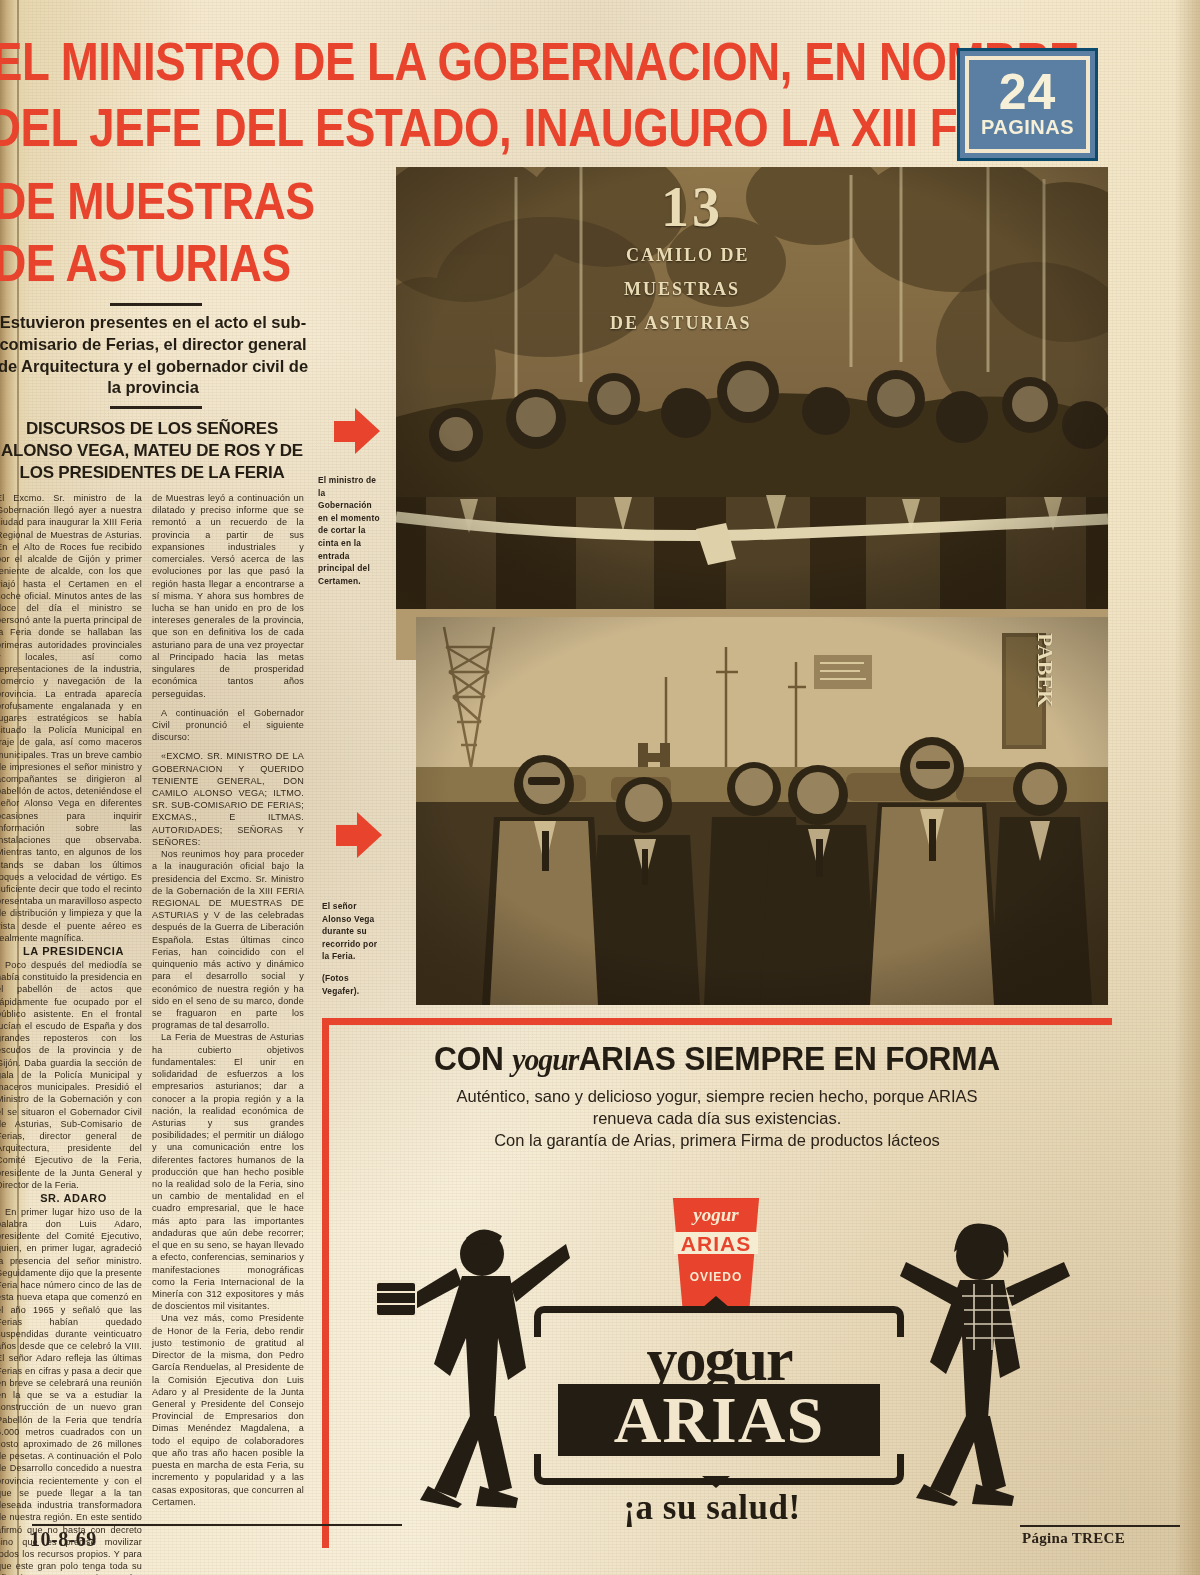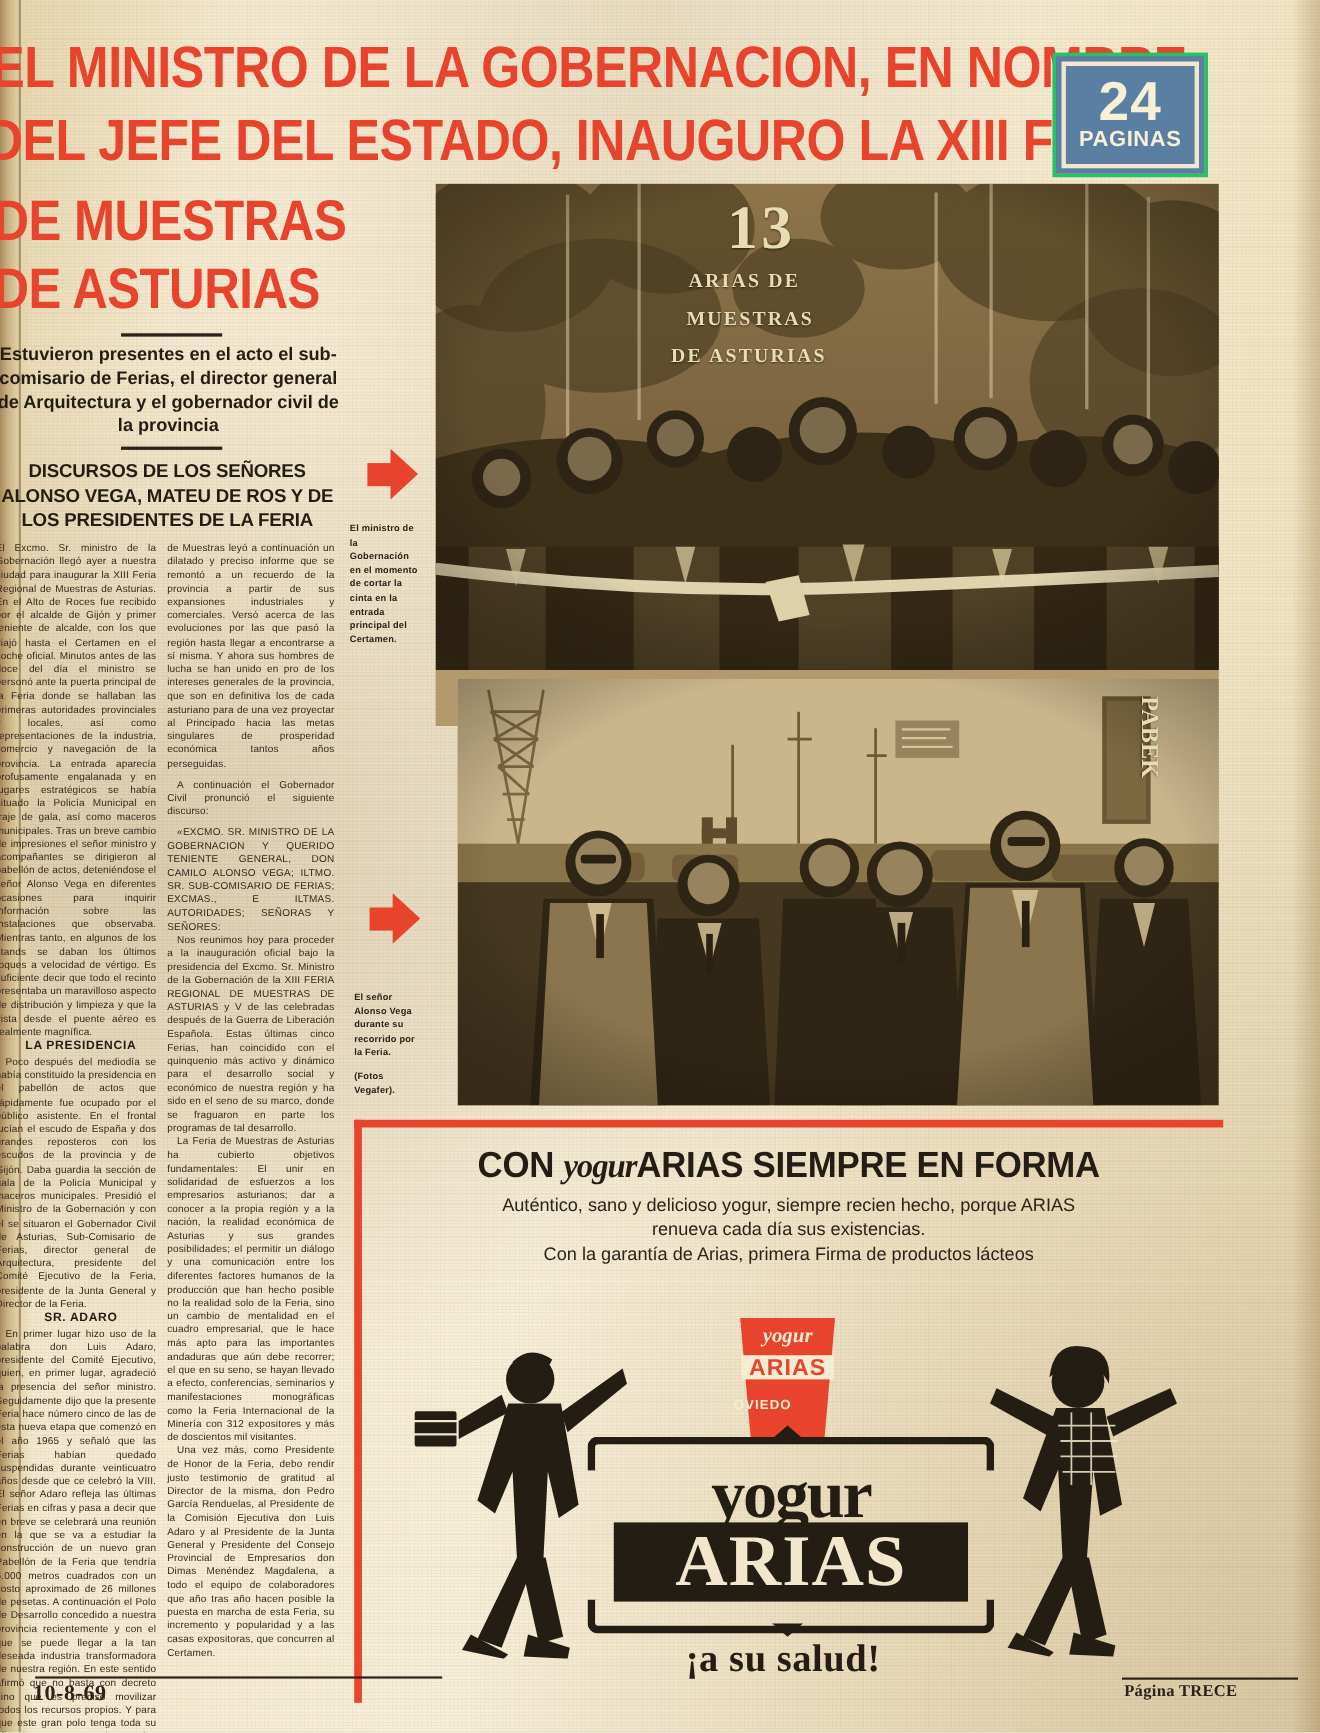--- a/index.html
+++ b/index.html
@@ -46,21 +46,21 @@
     transform:scaleX(.86);transform-origin:left center;
     white-space:nowrap;
   }
   #hl1{left:-8px;top:38px;font-size:53px;}
   #hl2{left:-12px;top:104px;font-size:53px;}
   #hl3{left:-6px;top:178px;font-size:52px;}
   #hl4{left:-6px;top:240px;font-size:52px;}
 
   #pages-badge{
     position:absolute;left:957px;top:48px;width:135px;height:107px;
-    border:3px solid #22c55e;background:#5b7fa3;
+    border:3px solid #0c4a6e;background:#5b7fa3;
     display:flex;flex-direction:column;align-items:center;justify-content:center;
     box-shadow:inset 0 0 0 5px #5b7fa3, inset 0 0 0 9px #f2e7cc, inset 0 0 0 12px #5b7fa3;
   }
   #pages-badge .n{font-size:50px;font-weight:bold;color:#f7f0d8;line-height:.9;letter-spacing:1px;}
   #pages-badge .t{font-size:20px;font-weight:bold;color:#f7f0d8;letter-spacing:.5px;margin-top:1px;}
 
   
   .rule{position:absolute;height:3px;background:#2b2219;}
   #deck{
     position:absolute;left:-6px;top:312px;width:318px;
@@ -142,21 +142,21 @@
   }
   #cup .band{
     position:absolute;left:7%;top:30%;width:86%;height:20%;
     background:#f5ecd2;
   }
   #cup .t1{position:absolute;left:0;top:5%;width:100%;text-align:center;
     font-family:"Liberation Serif",serif;font-style:italic;font-weight:bold;
     font-size:19px;color:#f5ecd2;}
   #cup .t2{position:absolute;left:0;top:30%;width:100%;text-align:center;
     font-size:21px;font-weight:bold;color:#e8432c;letter-spacing:1px;}
-  #cup .t3{position:absolute;left:0;top:64%;width:100%;
+  #cup .t3{position:absolute;left:0;top:64%;width:100%;text-align:center;
     font-size:12px;font-weight:bold;color:#f5ecd2;letter-spacing:1px;}
   
   #logo{position:absolute;left:212px;top:288px;width:370px;height:172px;}
   #logo .brk{position:absolute;border:7px solid #241d14;}
   #logo .brk.top{left:0;top:0;width:356px;height:24px;border-bottom:none;border-radius:10px 10px 0 0;}
   #logo .brk.bot{left:0;top:148px;width:356px;height:24px;border-top:none;border-radius:0 0 10px 10px;}
   #logo .nubt{position:absolute;left:168px;top:-10px;width:0;height:0;
     border-left:14px solid transparent;border-right:14px solid transparent;border-bottom:12px solid #241d14;}
   #logo .nubb{position:absolute;left:168px;top:170px;width:0;height:0;
     border-left:14px solid transparent;border-right:14px solid transparent;border-top:12px solid #241d14;}
@@ -328,21 +328,21 @@
           <polygon points="506,332 524,332 515,364"></polygon>
         <polygon points="648,330 666,330 657,364"></polygon>
       </g>
 
       <path d="M0 350 Q180 372 350 368 Q520 362 712 352" stroke="#e8dcb6" stroke-width="11" fill="none" opacity=".95"></path>
       <path d="M300 362 L330 356 L340 392 L312 398 Z" fill="#ded0a8"></path>
 
       <rect width="712" height="442" fill="url(#vig1)"></rect>
     </svg>
     <div class="ph-label" style="left:265px;top:8px;font-size:56px;letter-spacing:3px;">13</div>
-    <div class="ph-label" style="left:230px;top:78px;font-size:18px;">ARIAS DE</div>
+    <div class="ph-label" style="left:230px;top:78px;font-size:18px;">CAMILO DE</div>
     <div class="ph-label" style="left:228px;top:112px;font-size:18px;">MUESTRAS</div>
     <div class="ph-label" style="left:214px;top:146px;font-size:18px;">DE ASTURIAS</div>
   </div>
 
   <div class="photo" style="left:416px;top:617px;width:692px;height:388px;">
     <svg width="692" height="388" viewBox="0 0 692 388" preserveAspectRatio="none">
       <defs>
         <linearGradient id="sky2" x1="0" y1="0" x2="0" y2="1">
           <stop offset="0%" stop-color="#cbb versus"></stop>
             <stop offset="0%" stop-color="#c6b punkt"></stop>

